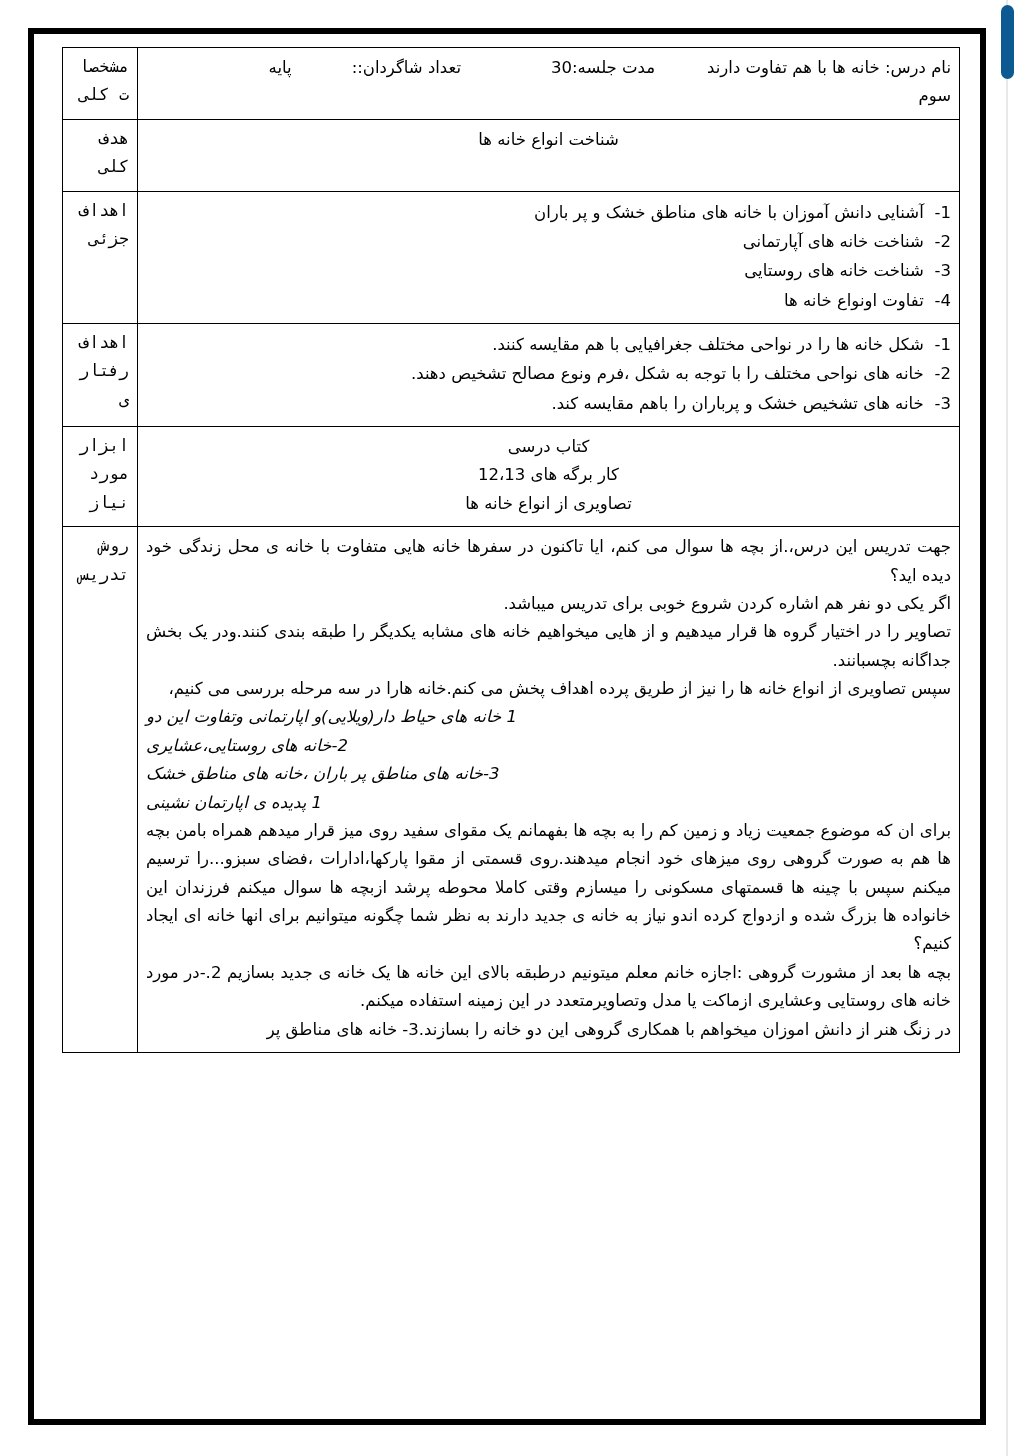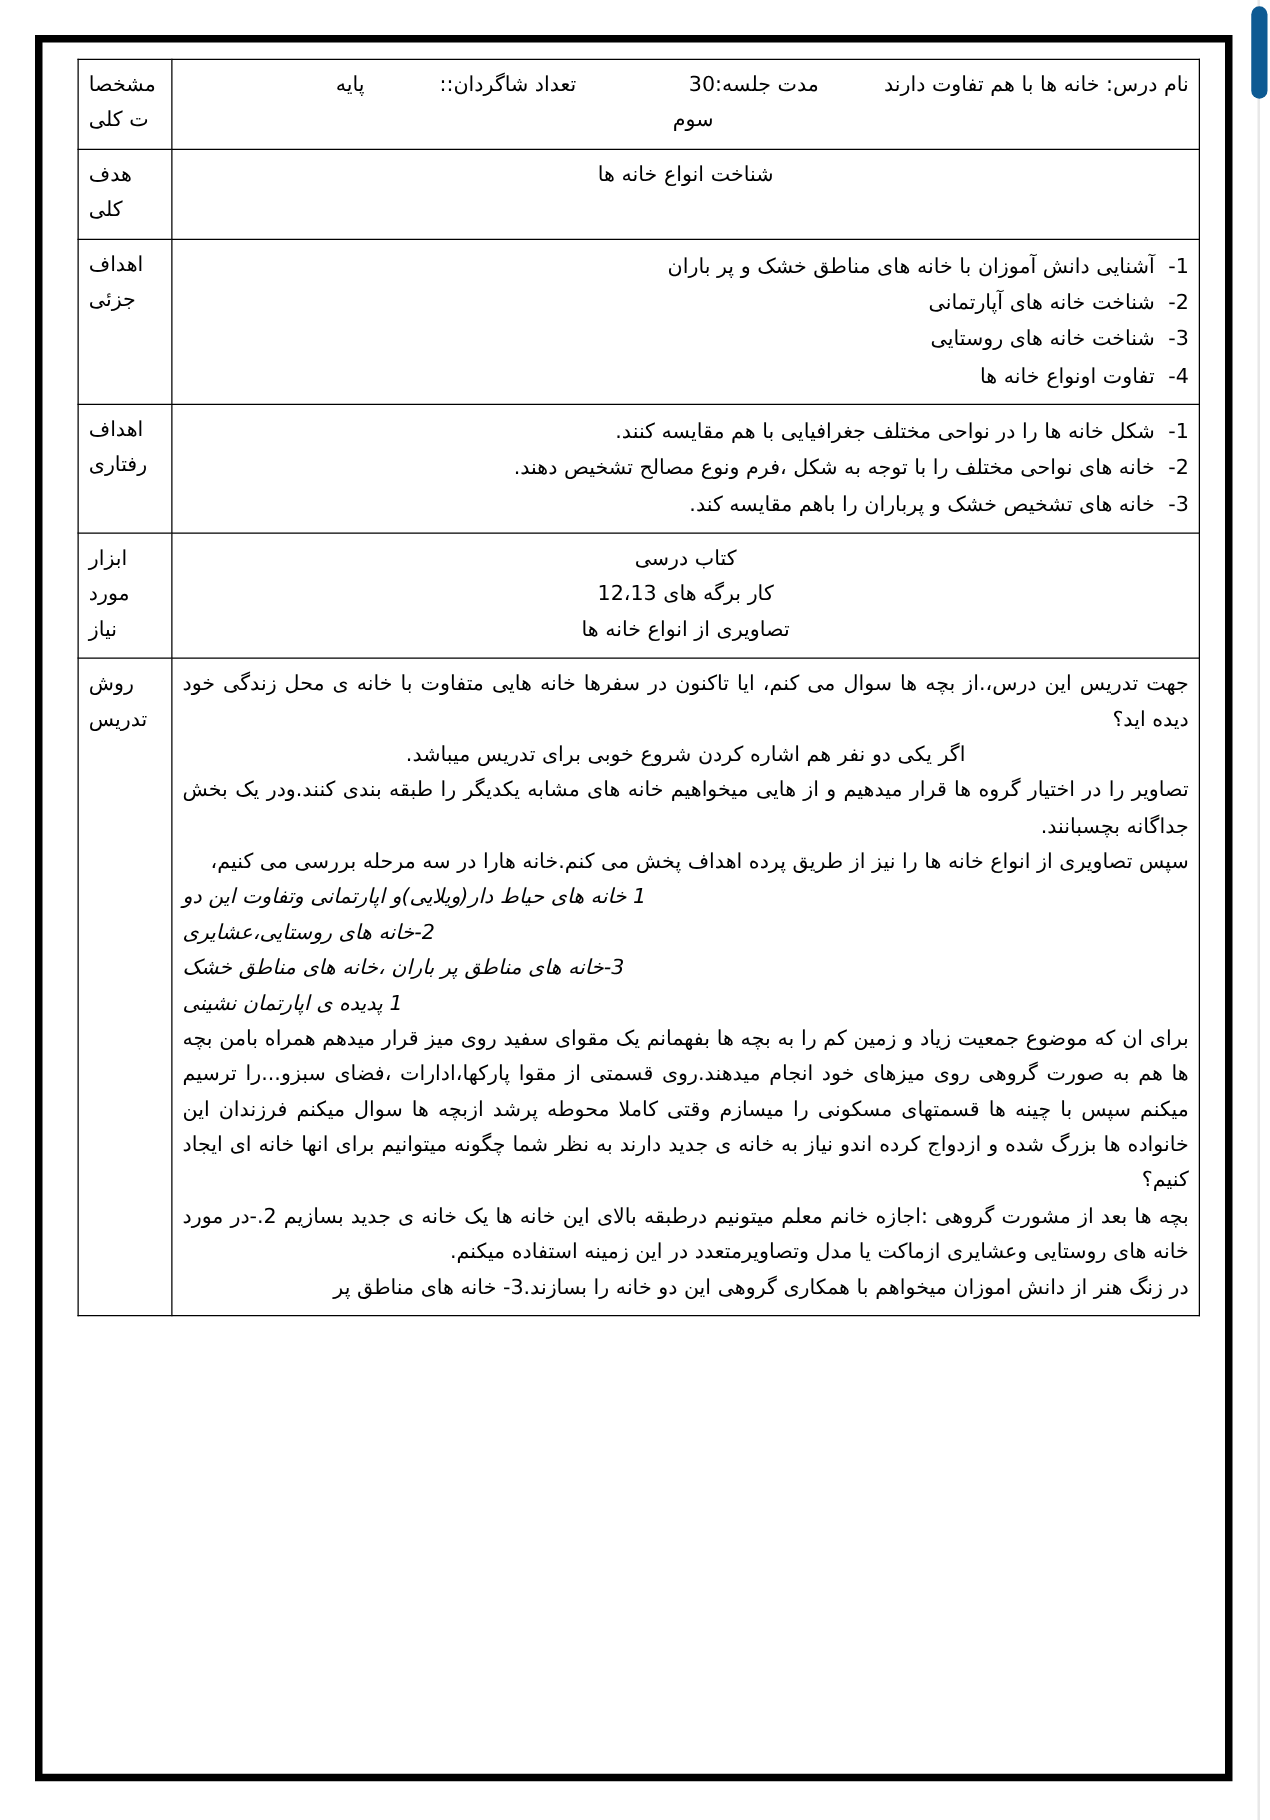--- a/index.html
+++ b/index.html
@@ -67,24 +67,25 @@
   #lesson-plan-table td {
     border: 1px solid #000000;
     vertical-align: top;
     padding: 6px 8px 8px 8px;
     font-size: 16.5px;
     line-height: 1.72;
     color: #000000;
   }
   td.label-cell {
     width: 58px;
-    text-align: left;
+    text-align: right;
     padding-top: 7px;
     white-space: normal;
     word-break: break-word;
+    font-family: Liberation Mono, monospace;
   }
   td.content-cell {
     text-align: right;
   }
 
   
   .header-line {
     display: flex;
     flex-direction: row;
     justify-content: flex-start;
@@ -92,21 +93,21 @@
     white-space: nowrap;
   }
   .header-line > span {
     display: inline-block;
   }
   .hdr-lesson   { margin-left: 52px; }
   .hdr-duration { margin-left: 90px; }
   .hdr-count    { margin-left: 60px; }
   .hdr-grade    { }
   .header-second-line {
-    text-align: center;
+    text-align: right;
     padding-left: 12px;
   }
 
   
   ol.num-list {
     list-style: none;
     margin: 0;
     padding: 0;
   }
   ol.num-list > li {
@@ -127,21 +128,21 @@
   .tools-cell .line { text-align: center; }
   .tools-cell { padding-top: 30px; padding-bottom: 26px; }
 
   .method-cell { line-height: 1.78; padding-top: 7px; padding-bottom: 10px; }
   .method-cell p {
     margin: 0 0 0 0;
     text-align: justify;
     text-justify: inter-word;
   }
   .method-cell p.just { text-align: justify; }
-  .method-cell p.plain { text-align: center; }
+  .method-cell p.plain { text-align: right; }
   .method-cell p.num { text-align: left; font-style: italic; }
 
   .goal-cell { padding-top: 9px; padding-bottom: 9px; }
   .obj-cell  { padding-top: 9px; padding-bottom: 12px; }
   .beh-cell  { padding-top: 9px; padding-bottom: 12px; }
 </style>
 </head>
 <body>
 
 <div id="scrollbar-track">

